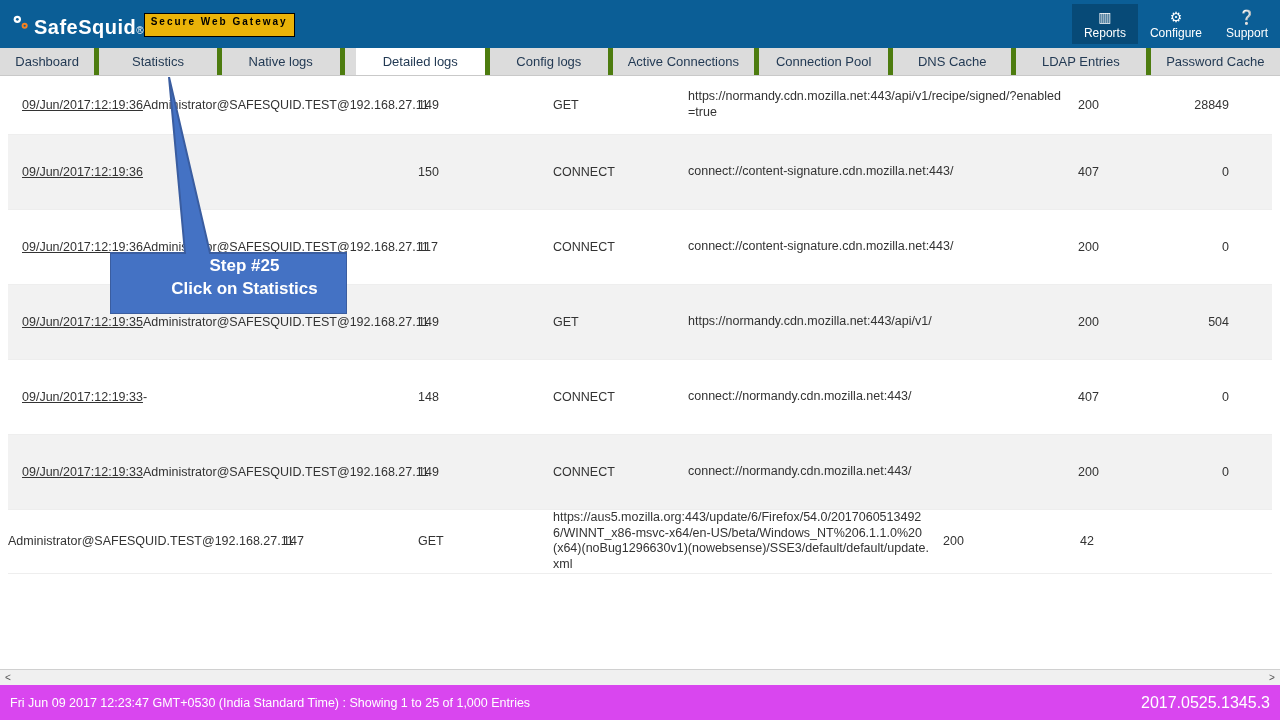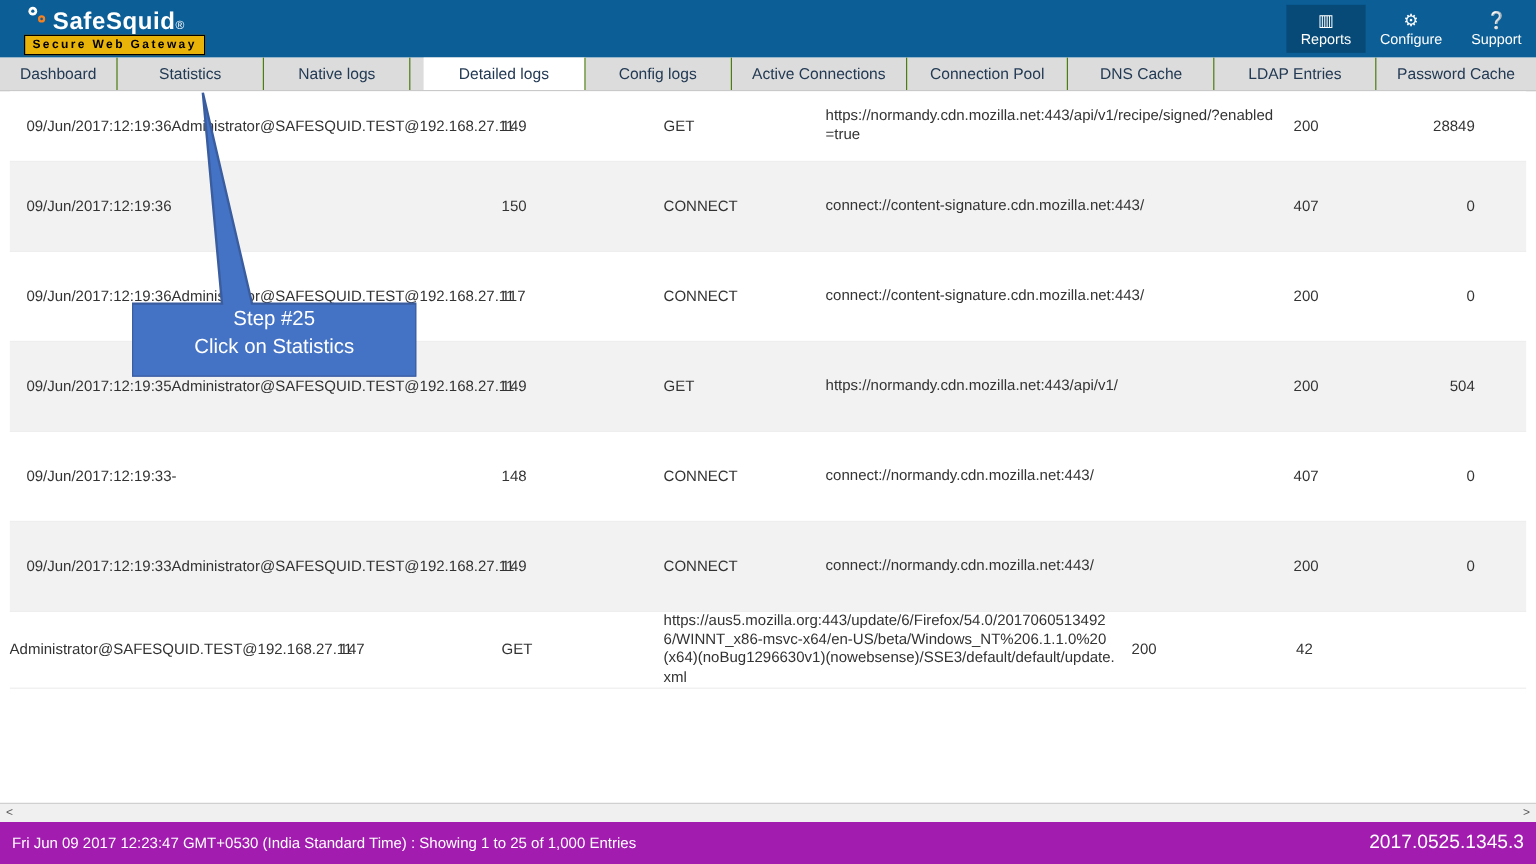--- a/index.html
+++ b/index.html
@@ -1,71 +1,71 @@
 <!DOCTYPE html>
 <html><head>
 <meta charset="utf-8">
 <style>
   * { box-sizing: border-box; margin: 0; padding: 0; }
   html, body { width: 1280px; height: 720px; font-family: "Segoe UI", Arial, sans-serif; overflow: hidden; background: #fff; }
 
   
   .topbar { background: #0b5e96; height: 48px; display: flex; align-items: center; color: #fff; }
-  .logo-block { display: flex; flex-direction: column; margin-left: 20px; }
+  .logo-block { display: flex; flex-direction: row; margin-left: 10px; }
   .logo-top { display: flex; align-items: baseline; }
   .logo-gears { width: 22px; height: 22px; margin-right: 2px; }
   .brand-text { font-weight: 700; font-size: 20px; letter-spacing: .5px; line-height: 1; }
   .brand-reg { font-size: 10px; vertical-align: super; }
   .logo-sub { background: #eab308; color: #000; font-size: 10px; letter-spacing: 2px; font-weight: 700; padding: 2px 6px; border: 1px solid #000; margin-top: 1px; text-align: center; }
   .topbar-spacer { flex: 1; }
   .topbar-btn { text-align: center; padding: 6px 12px 4px 12px; font-size: 12px; cursor: pointer; color: #fff; }
   .topbar-btn.active { background: #074a77; }
   .topbar-btn .icn { display: block; font-size: 14px; line-height: 14px; height: 14px; margin-bottom: 2px; }
 
   
   .tabs { display: flex; height: 28px; background: #dcdcdc; border-bottom: 1px solid #c9c9c9; }
-  .tab { flex: 1; text-align: center; font-size: 13px; color: #233a54; line-height: 28px; border-right: 1px solid #4d7c0f; cursor: pointer; }
+  .tab { flex: 1; text-align: center; font-size: 13px; color: #233a54; line-height: 28px; border-right: 5px solid #4d7c0f; cursor: pointer; }
   .tab:last-child { border-right: none; }
   .tab.sel { background: #fff; margin-left: 11px; }
   .tab-group .tab:nth-child(1){flex:0.8}
   .tab-group .tab:nth-child(4){flex:1.1}
   .tab-group .tab:nth-child(6){flex:1.2}
   .tab-group .tab:nth-child(7){flex:1.1}
   .tab-group .tab:nth-child(9){flex:1.1}
   .tab-group .tab:nth-child(10){flex:1.1}
 
   
   .log-area { height: 593px; overflow: hidden; margin: 0 8px; position: relative; }
   .log-row { display: flex; align-items: center; border-bottom: 1px solid #eee; font-size: 12.5px; color: #333; }
   .log-row:nth-child(even) { background: #f2f2f2; }
   .log-row:nth-child(odd) { background: #fff; }
-  .c1 { width: 135px; padding: 30px 0 30px 14px; }
+  .c1 { width: 135px; padding: 30px 0 30px 14px; text-decoration: underline; }
   .c2 { width: 275px; }
   .c3 { width: 135px; }
   .c4 { width: 135px; }
   .c5 { width: 390px; padding-right: 12px; word-break: break-all; line-height: 1.25; }
   .c6 { width: 100px; }
   .c7 { width: 65px; text-align: right; padding-right: 14px; }
   .tall .c1 { padding-top: 22px; padding-bottom: 22px; }
   .tall3 .c1 { padding-top: 26px; padding-bottom: 26px; }
 
   
   .hscroll { position: absolute; left: 0; right: 0; bottom: 0; height: 16px; background: #f0f0f0; border-top: 1px solid #d0d0d0; display: flex; align-items: center; font-size: 10px; color: #555; }
   .hscroll .arrow { width: 16px; text-align: center; cursor: pointer; }
   .hscroll .track { flex: 1; position: relative; height: 100%; }
 
   
-  .footer { background: #a21caf; color: #fff; height: 35px; display: flex; align-items: center; font-size: 12.5px; padding: 0 10px; }
+  .footer { background: #d946ef; color: #fff; height: 35px; display: flex; align-items: center; font-size: 12.5px; padding: 0 10px; }
   .footer .spacer { flex: 1; }
   .footer .ver { font-size: 16px; }
 
   
   .callout-wrap { position: absolute; left: 110px; top: 77px; pointer-events: none; }
   .callout-wrap svg { display:block; }
-  .callout-text { position:absolute; left:0; top:178px; width:237px; text-align:center; color:#fff; font-size:17px; line-height:1.35; }
+  .callout-text { position:absolute; left:16px; top:178px; width:237px; text-align:center; color:#fff; font-size:17px; line-height:1.35;font-weight:bold; }
 
 </style>
 </head>
 <body>
 
 <div class="topbar">
   <div class="logo-block">
     <div class="logo-top">
       <svg class="logo-gears" viewBox="0 0 24 24">
         <circle cx="8" cy="8" r="4" fill="#fff"></circle>

